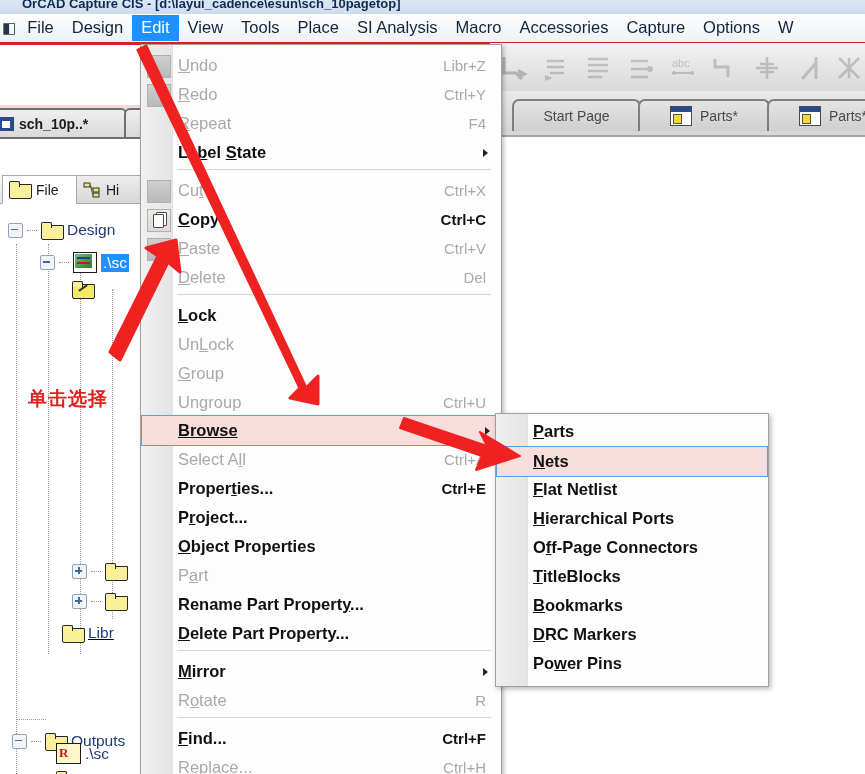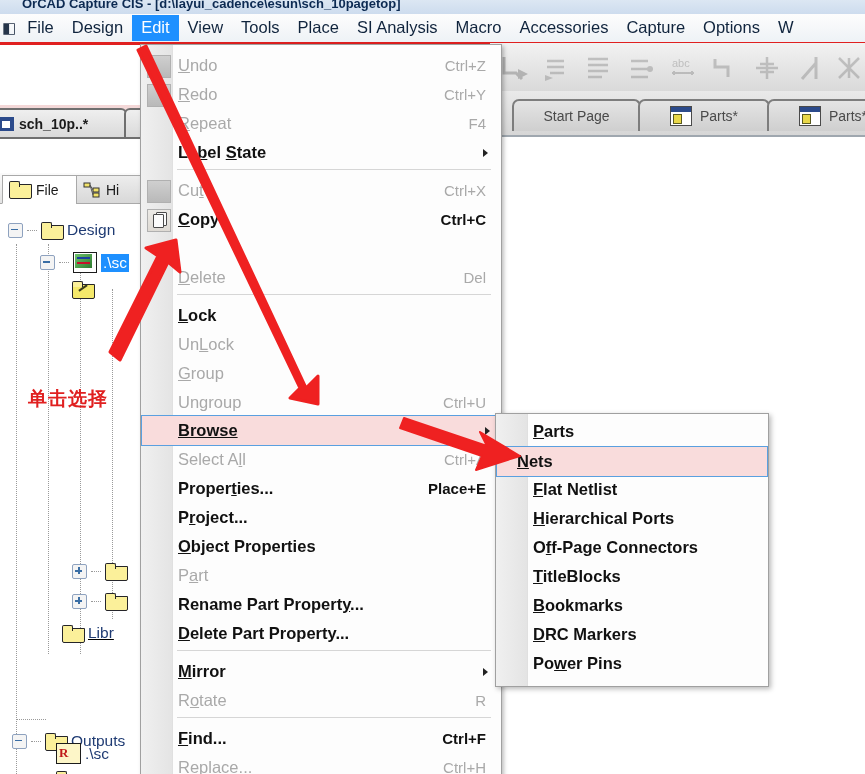--- a/index.html
+++ b/index.html
@@ -385,21 +385,21 @@
 </div>
 
 <div id="cn-note" class="abs">单击选择</div>
 
 <div id="editmenu" class="abs">
   <div class="gutter"></div>
 
   <div class="mrow disabled" style="top:6px">
     <span class="gico" style="top:4px"></span>
     <span class="mlabel"><u>U</u>ndo</span>
-    <span class="maccel">Ctrl+Z</span>
+    <span class="maccel">Libr+Z</span>
   </div>
 
   <div class="mrow disabled" style="top:35px">
     <span class="gico" style="top:4px"></span>
     <span class="mlabel"><u>R</u>edo</span>
     <span class="maccel">Ctrl+Y</span>
   </div>
 
   <div class="mrow disabled" style="top:64px">
     <span class="mlabel"><u>R</u>epeat</span>
@@ -417,20 +417,25 @@
     <span class="mlabel">Cu<u>t</u></span>
     <span class="maccel">Ctrl+X</span>
   </div>
 
   <div class="mrow enabled" style="top:160px">
     <span class="gico copy" style="top:4px"></span>
     <span class="mlabel"><u>C</u>opy</span>
     <span class="maccel">Ctrl+C</span>
   </div>
 
+  <div class="mrow disabled" style="top:189px">
+    <span class="gico" style="top:4px"></span>
+    <span class="mlabel"><u>P</u>aste</span>
+    <span class="maccel">Ctrl+V</span>
+  </div>
 
   <div class="mrow disabled" style="top:218px">
     <span class="mlabel"><u>D</u>elete</span>
     <span class="maccel">Del</span>
   </div>
   <div class="msep" style="top:249px"></div>
 
   <div class="mrow enabled" style="top:256px">
     <span class="mlabel"><u>L</u>ock</span>
   </div>
@@ -454,21 +459,21 @@
     <span class="arrow" style="top:11px;right:10px;"></span>
   </div>
 
   <div class="mrow disabled" style="top:400px">
     <span class="mlabel">Select A<u>l</u>l</span>
     <span class="maccel">Ctrl+A</span>
   </div>
 
   <div class="mrow enabled" style="top:429px">
     <span class="mlabel">Proper<u>t</u>ies...</span>
-    <span class="maccel">Place+E</span>
+    <span class="maccel">Ctrl+E</span>
   </div>
 
   <div class="mrow enabled" style="top:458px">
     <span class="mlabel">P<u>r</u>oject...</span>
   </div>
 
   <div class="mrow enabled" style="top:487px">
     <span class="mlabel"><u>O</u>bject Properties</span>
   </div>
 
@@ -507,21 +512,21 @@
   </div>
 </div>
 
 <div id="submenu" class="abs">
   <div class="gutter"></div>
 
   <div class="mrow enabled" style="top:3px">
     <span class="mlabel"><u>P</u>arts</span>
   </div>
   <div class="mrow hl enabled" style="top:32px">
-    <span class="mlabel" style="left:20px"><u>N</u>ets</span>
+    <span class="mlabel" style="left:36px"><u>N</u>ets</span>
   </div>
   <div class="mrow enabled" style="top:61px">
     <span class="mlabel"><u>F</u>lat Netlist</span>
   </div>
   <div class="mrow enabled" style="top:90px">
     <span class="mlabel"><u>H</u>ierarchical Ports</span>
   </div>
   <div class="mrow enabled" style="top:119px">
     <span class="mlabel">O<u>f</u>f-Page Connectors</span>
   </div>

